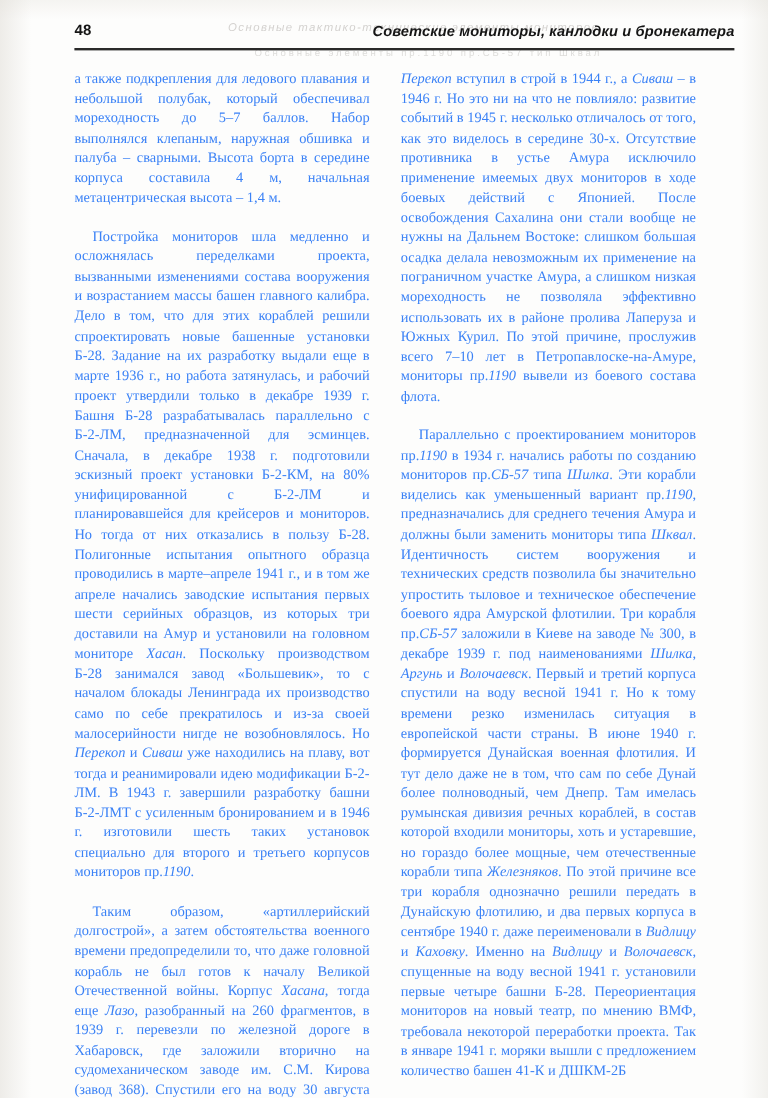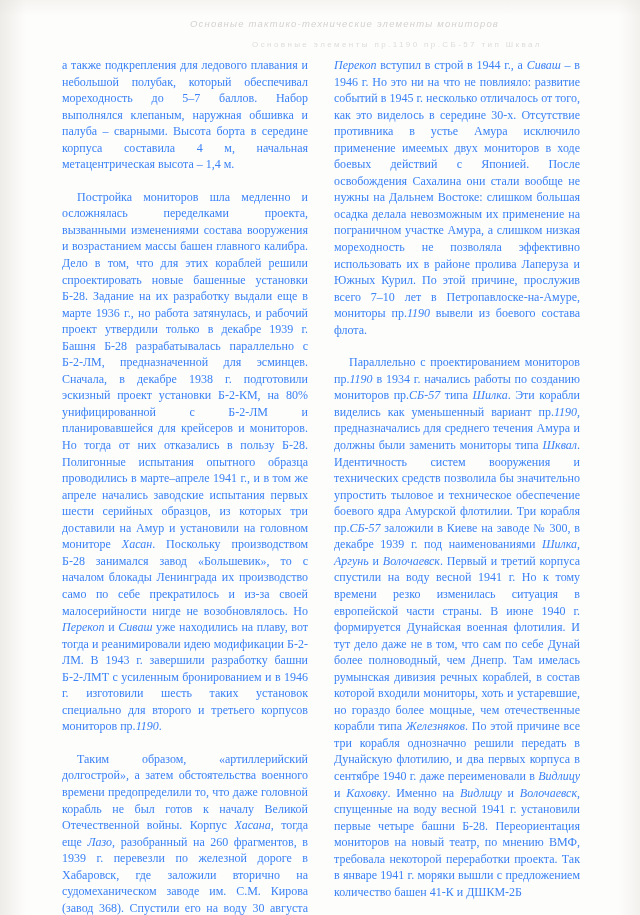--- a/index.html
+++ b/index.html
@@ -82,32 +82,31 @@
     font-style: italic;
     color: rgba(150,146,140,0.40);
     letter-spacing: 1.2px;
     white-space: nowrap;
     overflow: hidden;
     pointer-events: none;
     filter: blur(0.5px);
   }
   .ghost-row2 {
     position: absolute;
-    left: 187px;
+    left: 212px;
     top: 40px;
     width: 420px;
     font-family: "Liberation Sans", "DejaVu Sans", sans-serif;
     font-size: 8px;
     color: rgba(155,151,145,0.32);
     letter-spacing: 2.4px;
     white-space: nowrap;
     overflow: hidden;
     pointer-events: none;
     filter: blur(0.6px);
-    text-align: center;
   }
 
   
   .columns {
     position: absolute;
     left: 62px;
     top: 57px;
     width: 518px;
     height: 845px;
     display: flex;
@@ -143,20 +142,25 @@
 </style>
 </head>
 <body>
 
 <div class="page">
   <div class="paper-tint"></div>
 
   <div class="ghost">Основные тактико-технические элементы мониторов</div>
   <div class="ghost-row2">Основные элементы     пр.1190     пр.СБ-57     тип Шквал</div>
 
+  <div class="running-head">
+    <div class="folio">48</div>
+    <div class="head-title">Советские мониторы, канлодки и бронекатера</div>
+    <div class="head-rule"></div>
+  </div>
 
   <div class="columns">
 
     <div class="col">
 
       <p class="no-indent"><span>а также подкрепления для ледового плавания и небольшой полубак, который обеспечивал мореходность до 5–7 баллов. Набор выполнялся клепаным, наружная обшивка и палуба – сварными. Высота борта в середине корпуса составила 4 м, начальная метацентрическая высота – 1,4 м.</span></p>
 
       <p><span>Постройка мониторов шла медленно и осложнялась переделками проекта, вызванными изменениями состава вооружения и возрастанием массы башен главного калибра. Дело в том, что для этих кораблей решили спроектировать новые башенные установки Б-28. Задание на их разработку выдали еще в марте 1936 г., но работа затянулась, и рабочий проект утвердили только в декабре 1939 г. Башня Б-28 разрабатывалась параллельно с Б-2-ЛМ, предназначенной для эсминцев. Сначала, в декабре 1938 г. подготовили эскизный проект установки Б-2-КМ, на 80% унифицированной с Б-2-ЛМ и планировавшейся для крейсеров и мониторов. Но тогда от них отказались в пользу Б-28. Полигонные испытания опытного образца проводились в марте–апреле 1941 г., и в том же апреле начались заводские испытания первых шести серийных образцов, из которых три доставили на Амур и установили на головном мониторе </span><i>Хасан</i><span>. Поскольку производством Б-28 занимался завод «Большевик», то с началом блокады Ленинграда их производство само по себе прекратилось и из-за своей малосерийности нигде не возобновлялось. Но </span><i>Перекоп</i><span> и </span><i>Сиваш</i><span> уже находились на плаву, вот тогда и реанимировали идею модификации Б-2-ЛМ. В 1943 г. завершили разработку башни Б-2-ЛМТ с усиленным бронированием и в 1946 г. изготовили шесть таких установок специально для второго и третьего корпусов мониторов пр.</span><i>1190</i><span>.</span></p>
 
       <p><span>Таким образом, «артиллерийский долгострой», а затем обстоятельства военного времени предопределили то, что даже головной корабль не был готов к началу Великой Отечественной войны. Корпус </span><i>Хасана</i><span>, тогда еще </span><i>Лазо</i><span>, разобранный на 260 фрагментов, в 1939 г. перевезли по железной дороге в Хабаровск, где заложили вторично на судомеханическом заводе им. С.М. Кирова (завод 368). Спустили его на воду 30 августа 1940 г., а в строй он вошел лишь в 1942 г. Два других монитора тоже успели спустить на воду в 1941 г.:</span></p>

